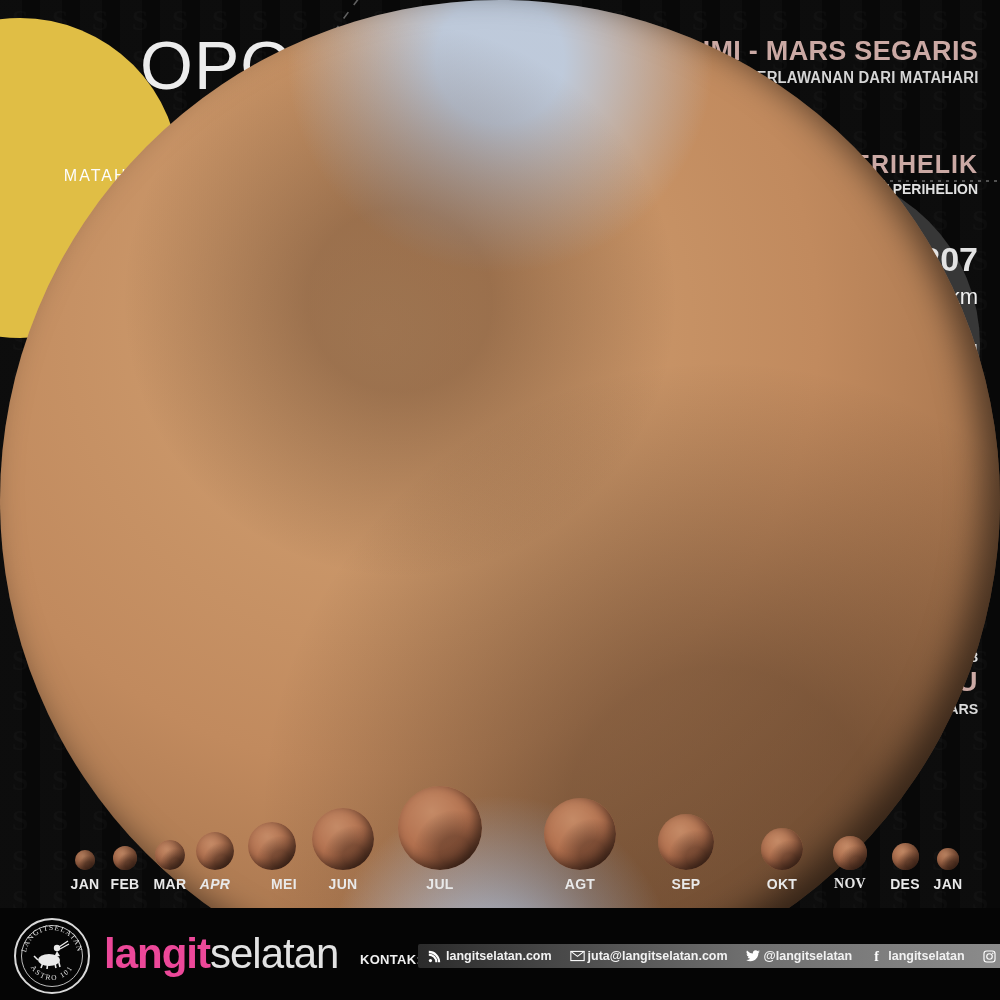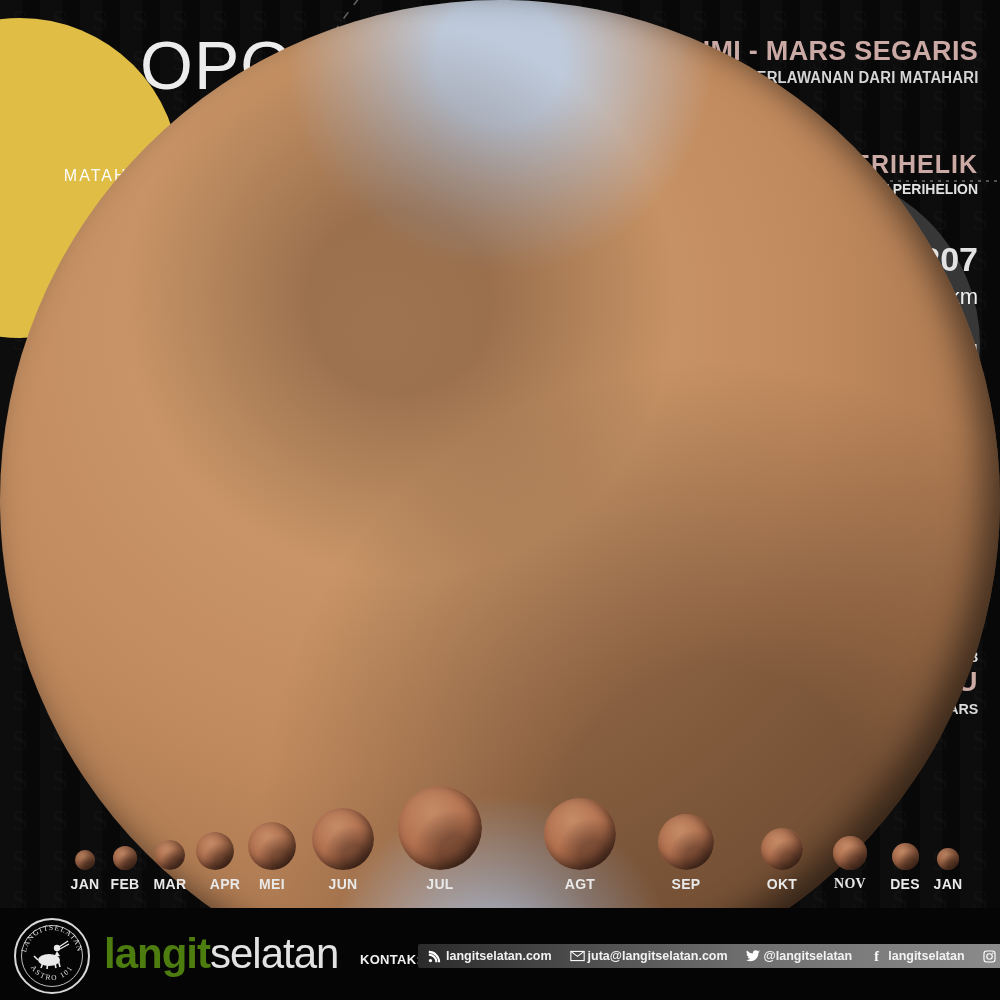--- a/index.html
+++ b/index.html
@@ -143,21 +143,21 @@
   #labels span{position:absolute;font-size:14px;font-weight:bold;color:#E9E9E9;
     transform:translateX(-50%);letter-spacing:.3px;}
 
   
   #footer{position:absolute;left:0;top:908px;width:1000px;height:92px;background:#050505;}
   #logo{position:absolute;left:14px;top:10px;width:72px;height:72px;border-radius:50%;
     border:2px solid #d8d8d8;}
   #logo .inner{position:absolute;inset:5px;border-radius:50%;border:1px solid #bdbdbd;}
   #logo .ring-txt{position:absolute;inset:0;}
   #brand{position:absolute;left:104px;top:22px;font-size:42px;letter-spacing:-1px;}
-  #brand .a{color:#4d7c0f;font-weight:bold;}
+  #brand .a{color:#ec4899;font-weight:bold;}
   #brand .b{color:#E2E2E2;font-weight:300;}
   #kontak{position:absolute;left:360px;top:44px;font-size:13px;font-weight:bold;color:#F0F0F0;
           letter-spacing:.3px;}
   #links{position:absolute;left:418px;top:36px;height:24px;
     background:linear-gradient(90deg,#2b2b2b,#6e6e6e 55%,#8c8c8c);
     border-radius:2px;display:flex;align-items:center;padding:0 10px;gap:18px;}
   #links .lk{display:flex;align-items:center;gap:5px;font-size:12.5px;font-weight:bold;color:#F2F2F2;
     white-space:nowrap;}
   .ico{display:inline-block;width:13px;height:13px;line-height:13px;text-align:center;font-size:12px;}
   .ico svg{display:block;}
@@ -955,22 +955,22 @@
         <div class="pd" style="width:27px;height:27px;"></div>
       </div>
       <div class="item" style="left:937px;">
         <div class="pd" style="width:22px;height:22px;"></div>
       </div>
     </div>
   <div id="labels">
       <span style="left:85px;">JAN</span>
       <span style="left:125px;">FEB</span>
       <span style="left:170px;">MAR</span>
-      <span style="left:225px;">APR</span>
-      <span style="left:272px;text-align:right;">MEI</span>
+      <span style="left:215px;font-style:italic;">APR</span>
+      <span style="left:284px;text-align:right;">MEI</span>
       <span style="left:343px;">JUN</span>
       <span style="left:440px;">JUL</span>
       <span style="left:580px;">AGT</span>
       <span style="left:686px;">SEP</span>
       <span style="left:782px;">OKT</span>
       <span style="left:850px;font-family:Liberation Serif, serif;">NOV</span>
       <span style="left:905px;">DES</span>
       <span style="left:948px;">JAN</span>
     </div>
 

